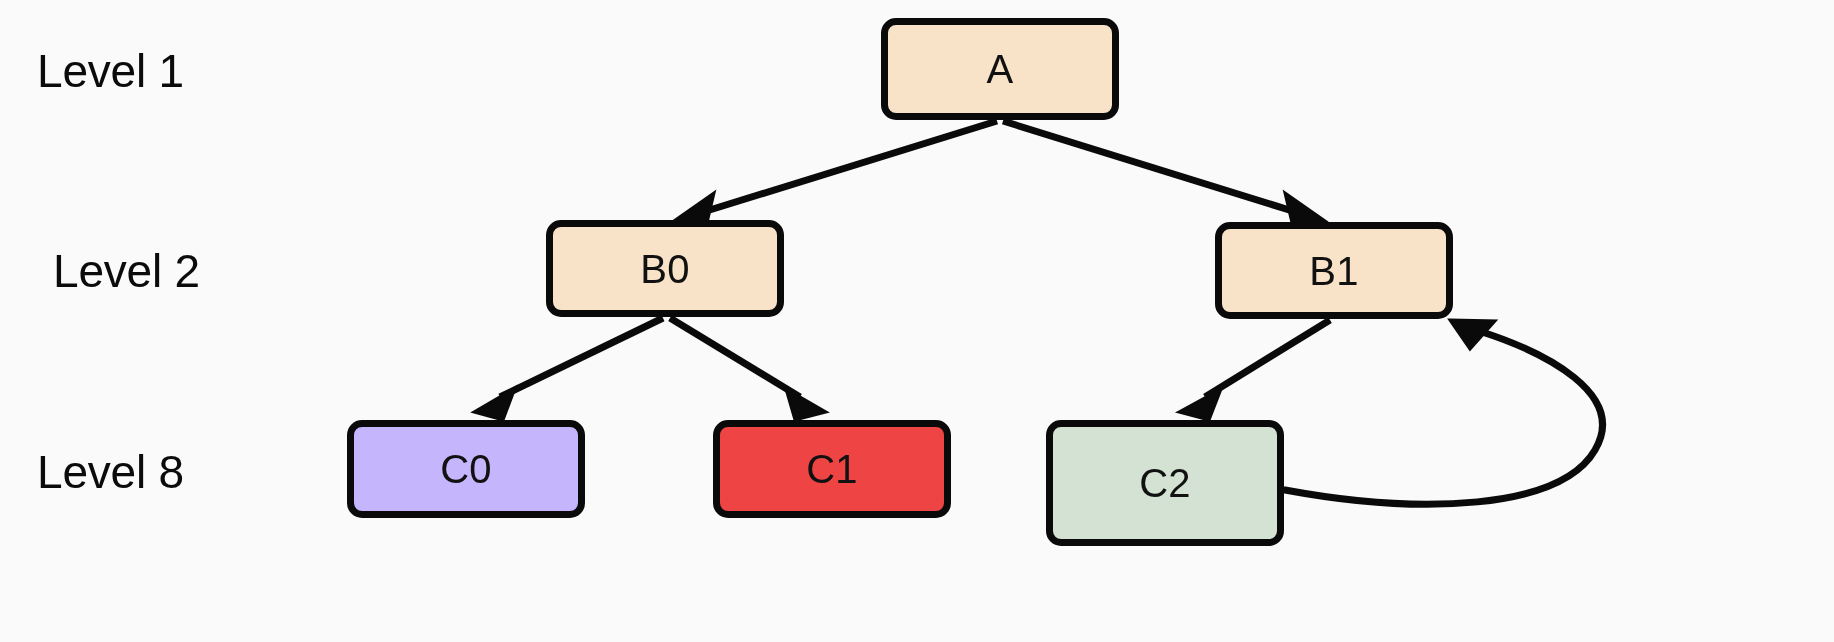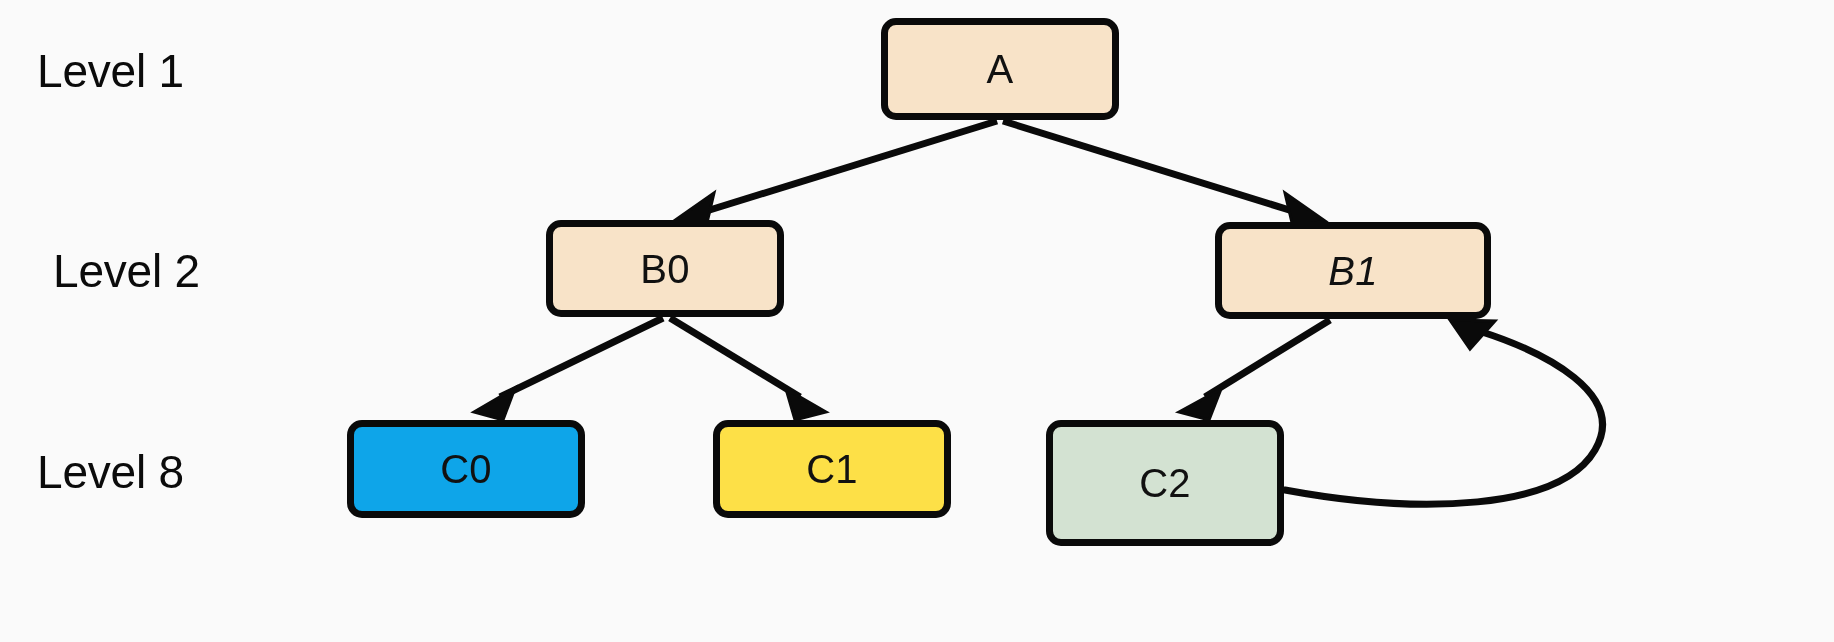--- a/index.html
+++ b/index.html
@@ -92,29 +92,29 @@
   <div class="level-label" style="left:37px; top:449px;">Level 8</div>
 
   <div class="node" style="left:881px; top:18px; width:238px; height:102px; background:#F8E3C8;">
     <span>A</span>
   </div>
 
   <div class="node" style="left:546px; top:220px; width:238px; height:97px; background:#F8E3C8;justify-content:center;">
     <span>B0</span>
   </div>
 
-  <div class="node" style="left:1215px; top:222px; width:276px; height:97px; background:#F8E3C8;font-style:italic;">
+  <div class="node" style="left:1215px; top:222px; width:238px; height:97px; background:#F8E3C8;">
     <span>B1</span>
   </div>
 
-  <div class="node" style="left:347px; top:420px; width:238px; height:98px; background:#0ea5e9;">
+  <div class="node" style="left:347px; top:420px; width:238px; height:98px; background:#c4b5fd;">
     <span>C0</span>
   </div>
 
-  <div class="node" style="left:713px; top:420px; width:238px; height:98px; background:#fde047;">
+  <div class="node" style="left:713px; top:420px; width:238px; height:98px; background:#ef4444;">
     <span>C1</span>
   </div>
 
   <div class="node" style="left:1046px; top:420px; width:238px; height:126px; background:#D3E2D2;">
     <span>C2</span>
   </div>
 
 </div>
 
 </body></html>

